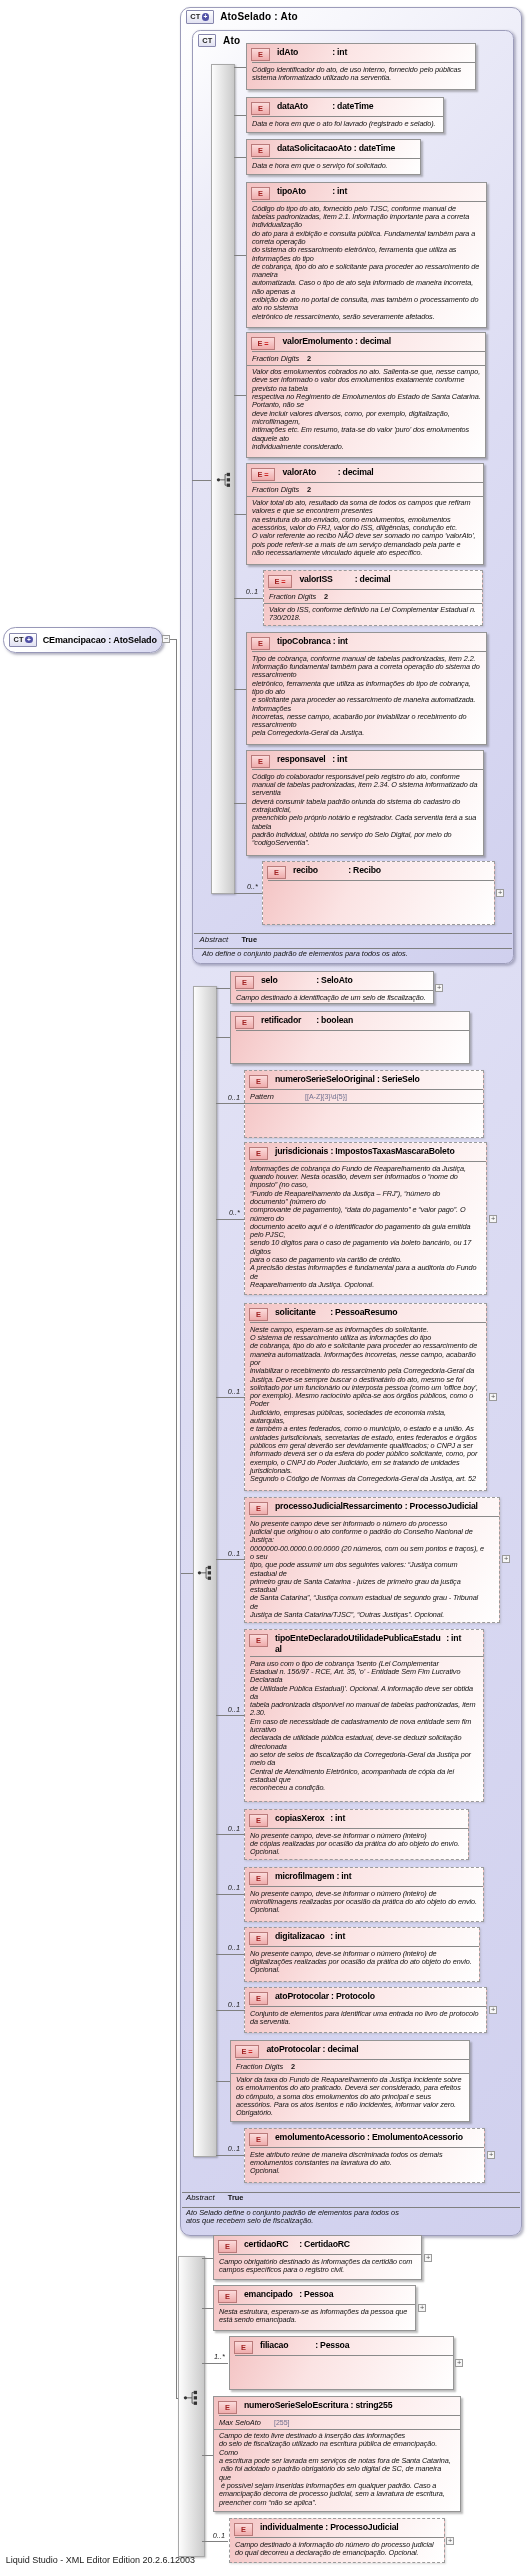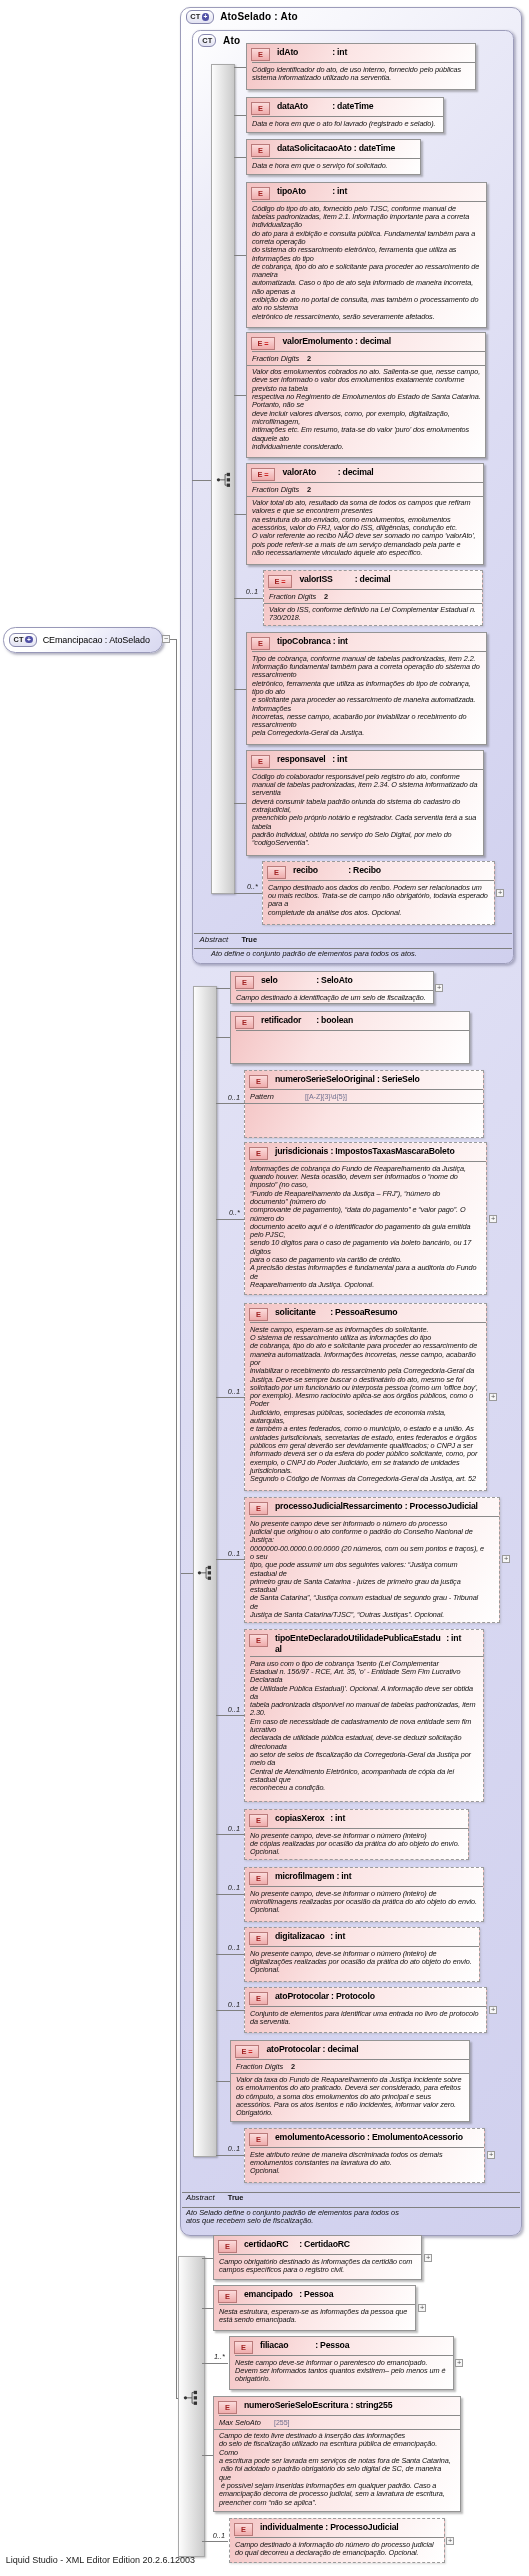--- a/index.html
+++ b/index.html
@@ -10,21 +10,21 @@
   .container{position:absolute;border:0.8px solid #9c9cba;border-radius:10px;
     background:linear-gradient(135deg,#ffffff 0%,#ececf8 16%,#dcdcf3 55%,#d0d0ee 100%);
     box-shadow:1.7px 1.7px 2.5px rgba(100,100,130,.45)}
   #box-atoselado{left:180px;top:6.6px;width:340px;height:2227px}
   #box-ato{left:192px;top:30px;width:320px;height:932px;border-radius:8.3px}
   .box-header{position:absolute;top:2.5px;left:5px;display:flex;align-items:center;gap:6.6px}
   .box-title{font-weight:bold;font-size:10px;color:#000;letter-spacing:0.2px;white-space:pre}
 
   .ctbadge{display:inline-flex;align-items:center;justify-content:center;gap:1.7px;height:11.6px;
     padding:0 3.3px;background:linear-gradient(#ffffff,#e2e2f2);border:0.8px solid #8787ad;
-    border-radius:6px;font-size:7.4px;font-weight:bold;color:#222}
+    border-radius:1px;font-size:7.4px;font-weight:bold;color:#222}
   .ctplus{display:inline-block;width:7.4px;height:7.4px;border-radius:50%;background:#5252a6;
     color:#fff;font-size:6.6px;line-height:7.4px;text-align:center;font-weight:bold}
 
   
   .abstract-hr{position:absolute;left:0.8px;right:0.8px;height:0;border-top:0.8px solid #7f7f7f}
   .abstract-row{position:absolute;display:flex;gap:13.2px;align-items:baseline}
   .abstract-label{font-style:italic;font-size:7.8px;color:#111}
   .abstract-value{font-size:7.4px;font-weight:bold;color:#111}
   .abstract-note{position:absolute;font-style:italic;font-size:7.4px;line-height:8.7px;
     white-space:pre-wrap;color:#111}
@@ -61,21 +61,21 @@
     letter-spacing:-0.1px;white-space:pre-wrap;color:#111}
   .card{position:absolute;font-style:italic;font-size:7.4px;color:#222;text-align:right;width:23px}
   .plus,.minus{position:absolute;box-sizing:border-box;width:8.3px;height:8.3px;background:#f6f6f6;
     border:0.8px solid #9a9a9a;font-size:7.4px;line-height:6.6px;text-align:center;color:#555}
 
   
   #root-node{position:absolute;left:2.5px;top:627px;width:160px;height:25.6px;box-sizing:border-box;
     border:0.8px solid #9898b8;border-radius:12.4px;display:flex;align-items:center;gap:5.8px;padding:0 5.8px;
     background:linear-gradient(135deg,#ffffff 30%,#e6e6f7 70%,#d8d8f0);
     box-shadow:1.7px 1.7px 2.5px rgba(100,100,130,.5)}
-  #root-label{font-weight:normal;font-size:9px;letter-spacing:-0.1px;color:#000;white-space:pre}
+  #root-label{font-weight:bold;font-size:9px;letter-spacing:-0.1px;color:#000;white-space:pre}
 
   #footer{position:absolute;left:5.8px;top:2555px;font-size:9px;color:#222}
 
   
   [data-el="idAto"]{left:246px;top:43px;width:230px;height:47px}
   [data-el="dataAto"]{left:246px;top:97px;width:198px;height:36px}
   [data-el="dataSolicitacaoAto"]{left:246px;top:139px;width:175px;height:36px}
   [data-el="tipoAto"]{left:246px;top:182px;width:241px;height:146px}
   [data-el="valorEmolumento"]{left:246px;top:332px;width:240px;height:126px}
   [data-el="valorAto"]{left:246px;top:463px;width:238px;height:102px}
@@ -131,21 +131,21 @@
           <span>CT</span>
         </span>
       <span class="box-title">Ato</span>
     </div>
     <div class="abstract-hr" style="top:902px"></div>
     <div class="abstract-row" style="top:904px;left:6.6px">
       <span class="abstract-label">Abstract</span>
       <span class="abstract-value">True</span>
     </div>
     <div class="abstract-hr" style="top:917px"></div>
-    <div class="abstract-note" style="top:919px;left:18px">Ato define o conjunto padrão de elementos para todos os atos.</div>
+    <div class="abstract-note" style="top:919px;left:9px">Ato define o conjunto padrão de elementos para todos os atos.</div>
   </div>
 
   <div class="hline" style="left:169px;top:639px;width:7.4px"></div>
   <div class="vline" style="left:176px;top:639px;height:1759px"></div>
   <div class="hline" style="left:176px;top:2398px;width:11.6px"></div>
   <div class="hline" style="left:192px;top:480px;width:26.4px"></div>
   <div class="hline" style="left:181px;top:1573px;width:20px"></div>
 
   <div class="seqbar" style="left:211px;top:64px;width:22px;height:828px"></div>
   <div class="seqbar" style="left:193px;top:986px;width:22px;height:1169px"></div>
@@ -323,24 +323,20 @@
 padrão individual, obtida no serviço do Selo Digital, por meio do
 “codigoServentia”.</div>
       </div>
       <div class="hline" style="left: 234px; top: 803px; width: 12.4px;"></div>
       <div class="el opt" data-el="recibo">
         <div class="el-head">
           <div class="badge-e">E</div>
           <div class="el-name">recibo</div>
           <div class="el-type"> : Recibo</div>
         </div>
-        <div class="el-desc">Campo destinado aos dados do recibo. Podem ser relacionados um
-ou mais recibos. Trata-se de campo não obrigatório, todavia esperado
-para a
-completude da análise dos atos. Opcional.</div>
       </div>
       <div class="hline" style="left: 234px; top: 893px; width: 28px;"></div>
       <div class="card" style="left: 235px; top: 882px;">0..*</div>
       <div class="plus" style="left: 496px; top: 889px;">+</div>
       <div class="el" data-el="selo">
         <div class="el-head">
           <div class="badge-e">E</div>
           <div class="el-name">selo</div>
           <div class="el-type"> : SeloAto</div>
         </div>
@@ -569,23 +565,20 @@
 está sendo emancipada.</div>
       </div>
       <div class="hline" style="left: 202px; top: 2308px; width: 10.7px;"></div>
       <div class="plus" style="left: 418px; top: 2304px;">+</div>
       <div class="el" data-el="filiacao">
         <div class="el-head">
           <div class="badge-e">E</div>
           <div class="el-name">filiacao</div>
           <div class="el-type"> : Pessoa</div>
         </div>
-        <div class="el-desc">Neste campo deve-se informar o parentesco do emancipado.
-Devem ser informados tantos quantos existirem– pelo menos um é
-obrigatório.</div>
       </div>
       <div class="hline" style="left: 202px; top: 2363px; width: 26.4px;"></div>
       <div class="card" style="left: 202px; top: 2352px;">1..*</div>
       <div class="plus" style="left: 455px; top: 2359px;">+</div>
       <div class="el" data-el="numeroSerieSeloEscritura">
         <div class="el-head">
           <div class="badge-e">E</div>
           <div class="el-name">numeroSerieSeloEscritura</div>
           <div class="el-type"> : string255</div>
         </div>

